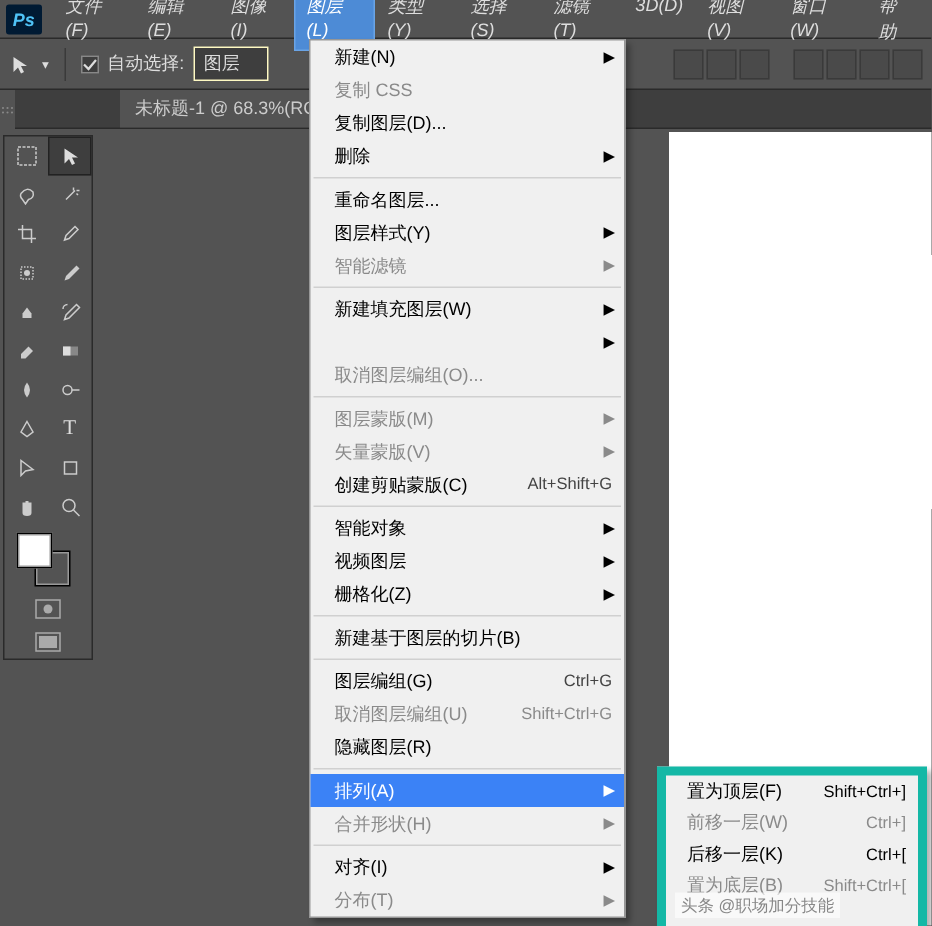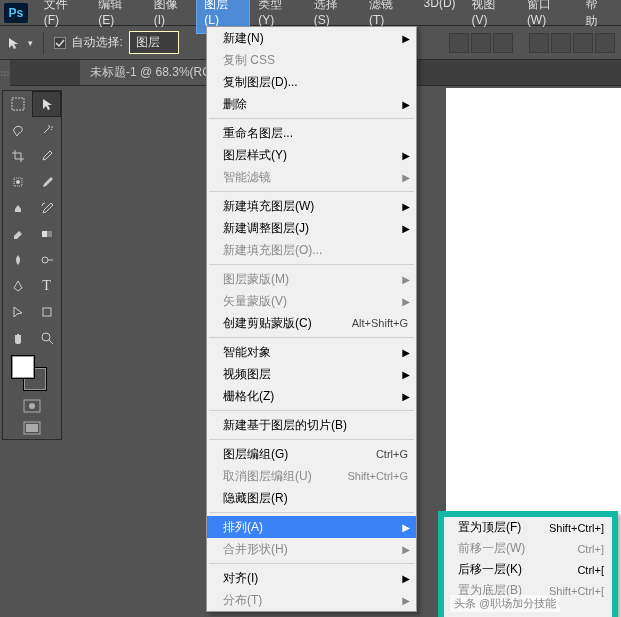--- a/index.html
+++ b/index.html
@@ -1,17 +1,17 @@
 <!DOCTYPE html>
 <html><head>
 <meta charset="utf-8">
 <style>
   * { margin: 0; padding: 0; box-sizing: border-box; font-family: "Microsoft YaHei", sans-serif; font-size: 12px; }
   body { width: 621px; height: 617px; background: #535353; overflow: hidden; color: #ddd; }
-  .menubar { height: 26px; background: #535353; display: flex; align-items: center; padding: 0 4px; border-bottom: 1px solid #2a2a2a; }
+  .menubar { height: 26px; background: #535353; display: flex; align-items: center; padding: 0 4px; border-bottom: 1px solid #2a2a2a; font-style: italic; }
   .ps-logo { width: 24px; height: 20px; background: #001a33; color: #4fc3f7; font-weight: bold; font-size: 12px; display: flex; align-items: center; justify-content: center; border-radius: 2px; margin-right: 8px; }
   .menu-item { padding: 4px 8px; color: #ddd; cursor: default; }
   .menu-item.active { background: #4d8bd6; color: #fff; border: 1px solid #6aa4e6; padding: 3px 7px; }
   .toolbar { height: 34px; background: #535353; border-bottom: 1px solid #2a2a2a; display: flex; align-items: center; padding: 0 6px; gap: 6px; }
   .tb-icon { width: 16px; height: 16px; display: inline-flex; align-items: center; justify-content: center; }
   .tb-sep { width: 1px; height: 22px; background: #3a3a3a; margin: 0 4px; }
   .tb-checkbox { width: 12px; height: 12px; border: 1px solid #888; background: #3e3e3e; display: inline-flex; align-items: center; justify-content: center; }
   .tb-select { background: #3e3e3e; border: 1px solid #fef9c3; padding: 2px 18px 2px 6px; color: #ddd; position: relative; }
   .tb-grp { display: flex; gap: 2px; }
   .tb-btn { width: 20px; height: 20px; border: 1px solid #3a3a3a; background: #4a4a4a; }
@@ -283,25 +283,24 @@
     <div class="dd-item disabled">
       <span class="dd-label">智能滤镜</span>
       <span class="dd-arrow">▶</span>
     </div>
     <div class="dd-sep"></div>
     <div class="dd-item">
       <span class="dd-label">新建填充图层(W)</span>
       <span class="dd-arrow">▶</span>
     </div>
     <div class="dd-item">
-      <span class="dd-label">新建调整图层(J)</span>
-      <span class="dd-arrow">▶</span>
-    </div>
-    <div class="dd-item disabled">
-      <span class="dd-label">新建填充图层(O)...</span>
+      <span class="dd-arrow">▶</span>
+    </div>
+    <div class="dd-item disabled">
+      <span class="dd-label">取消图层编组(O)...</span>
     </div>
     <div class="dd-sep"></div>
     <div class="dd-item disabled">
       <span class="dd-label">图层蒙版(M)</span>
       <span class="dd-arrow">▶</span>
     </div>
     <div class="dd-item disabled">
       <span class="dd-label">矢量蒙版(V)</span>
       <span class="dd-arrow">▶</span>
     </div>

